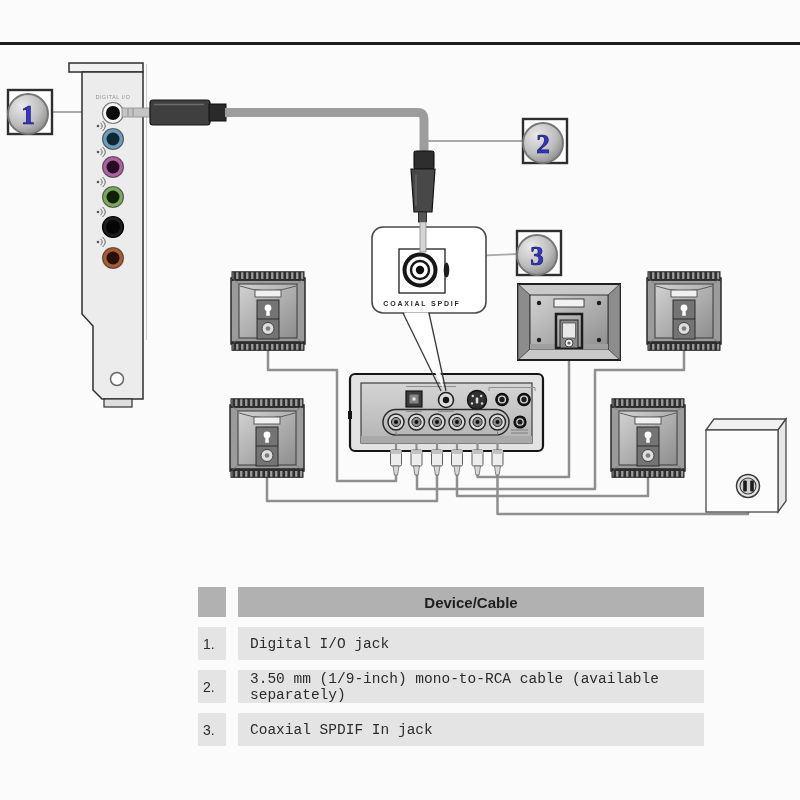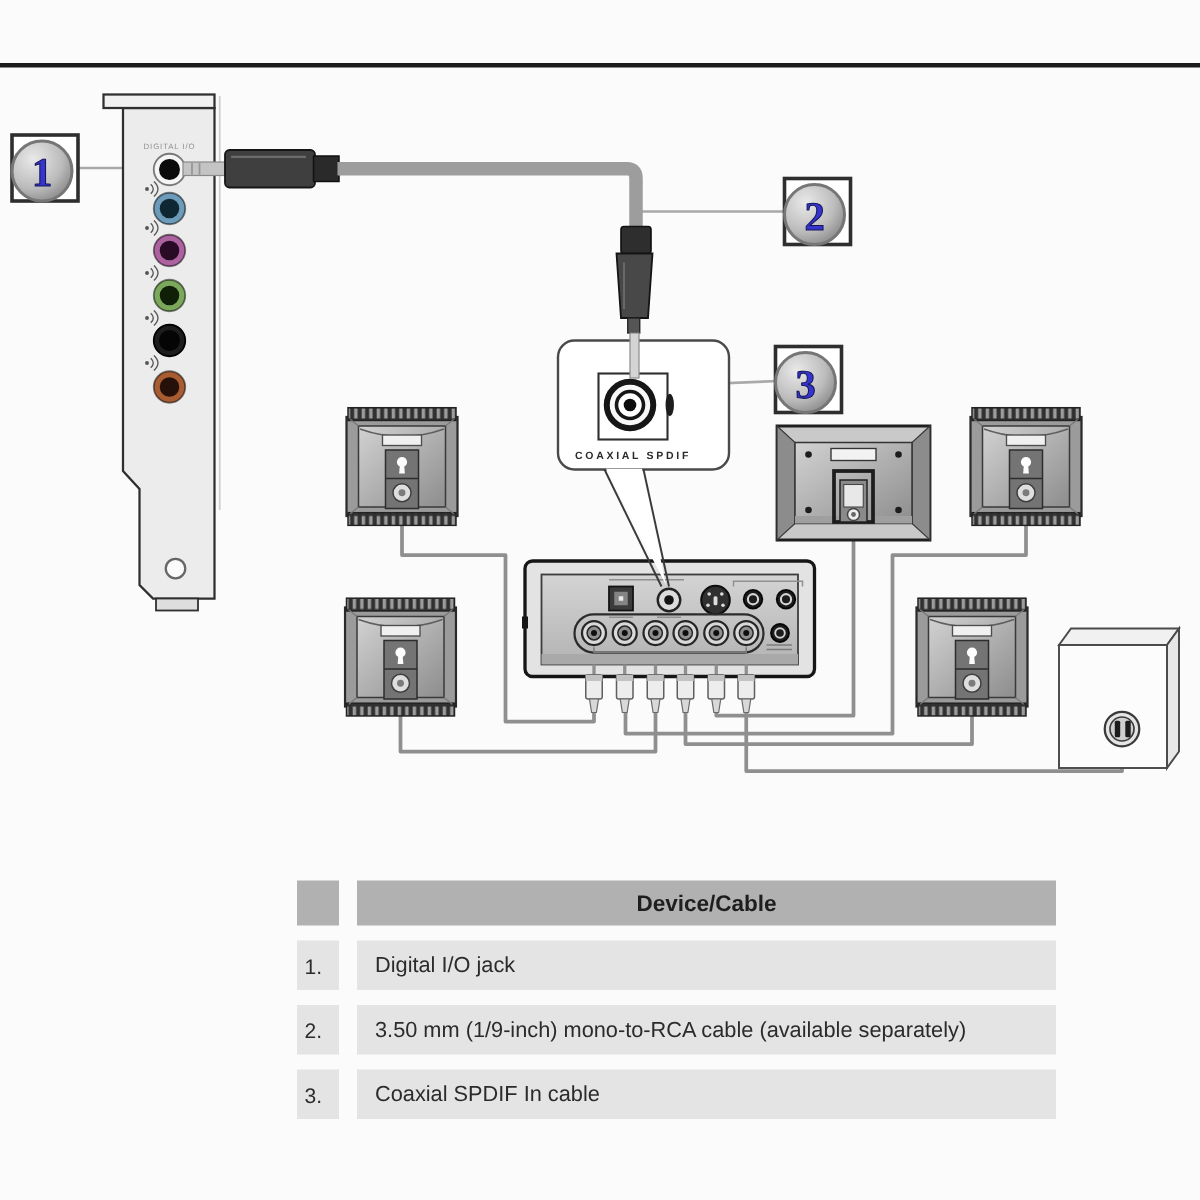--- a/index.html
+++ b/index.html
@@ -13,21 +13,21 @@
   
   .legend{position:absolute;left:158px;top:587px;width:506px;padding-left:40px;}
   .legend .hrow,.legend .row{display:flex;gap:12px;}
   .legend .row{margin-top:10px;}
   .cell-num-h{width:28px;height:30px;background:#b1b1b1;}
   .cell-main-h{flex:1;height:30px;background:#b1b1b1;display:flex;align-items:center;justify-content:center;
     font-weight:bold;font-size:15px;color:#1e1e1e;}
   .cell-num{width:28px;background:#e4e4e4;display:flex;align-items:center;justify-content:flex-start;
     padding-left:5px;box-sizing:border-box;font-size:14px;color:#2b2b2b;min-height:33px;}
   .cell-main{flex:1;background:#e4e4e4;display:flex;align-items:center;padding-left:12px;
-    font-size:14.5px;color:#2b2b2b;min-height:33px;}
+    font-size:14.5px;color:#2b2b2b;min-height:33px;font-family:Liberation Mono, monospace;}
   text{font-family:"Liberation Sans", sans-serif;}
   .callout-num{font-family:"Liberation Serif", serif;font-weight:bold;font-size:27px;}
 </style>
 </head>
 <body>
 
 <div class="top-rule"></div>
 
 <svg class="diagram-svg" width="800" height="575" viewBox="0 0 800 575">
   <defs>
@@ -363,15 +363,15 @@
   <div class="row">
     <div class="cell-num">1.</div>
     <div class="cell-main">Digital I/O jack</div>
   </div>
   <div class="row">
     <div class="cell-num">2.</div>
     <div class="cell-main">3.50 mm (1/9-inch) mono-to-RCA cable (available separately)</div>
   </div>
   <div class="row">
     <div class="cell-num">3.</div>
-    <div class="cell-main">Coaxial SPDIF In cable</div>
+    <div class="cell-main">Coaxial SPDIF In jack</div>
   </div>
 </div>
 
 </body></html>

